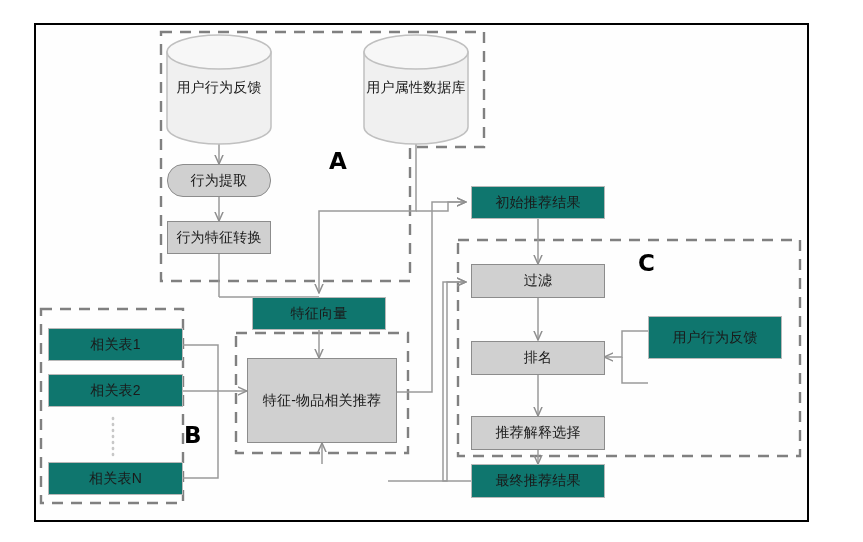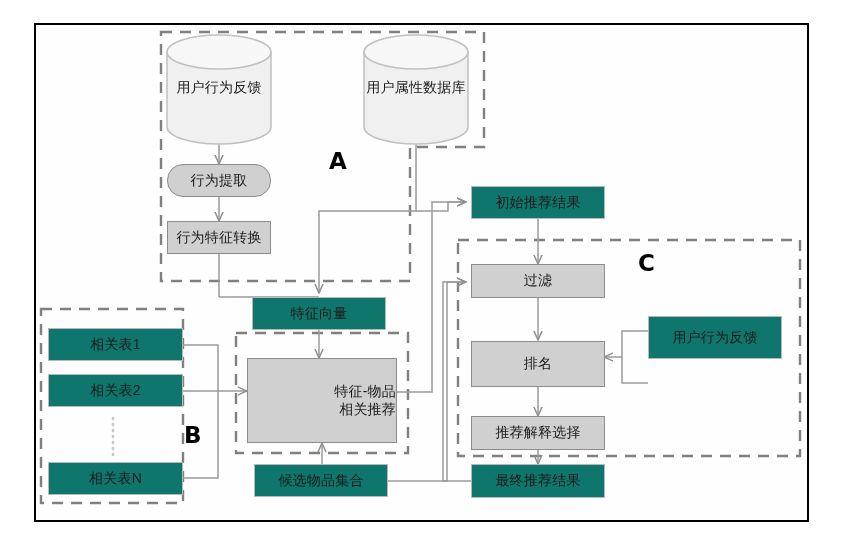--- a/index.html
+++ b/index.html
@@ -61,21 +61,21 @@
   }
   .cyl-label {
     position: absolute;
     font-size: 14px;
     color: #1a1a1a;
     text-align: center;
     width: 100%;
     letter-spacing: 0.2px;
   }
   .cyl-wrap { position: absolute; }
-  .two-line { flex-direction: column; align-items: flex-end; }
+  .two-line { flex-direction: row; }
 </style>
 </head>
 <body>
 
 <div id="canvas">
   <div id="outer-frame"></div>
 
   <svg id="wires" viewBox="0 0 863 542" xmlns="http://www.w3.org/2000/svg">
     <defs>
       <marker id="arrow" viewBox="0 0 10 10" refX="9" refY="5" markerWidth="7" markerHeight="7" orient="auto-start-reverse">
@@ -159,31 +159,30 @@
 
   <div class="node dark" style="left:167px; top:221px; width:104px; height:33px;">行为特征转换</div>
 
   <div class="node light" style="left:252px; top:297px; width:134px; height:33px;">特征向量</div>
 
   <div class="node dark two-line" style="left:247px; top:358px; width:150px; height:85px;">
     <span>特征-物品</span>
     <span>相关推荐</span>
   </div>
 
-  <div class="node light" style="left:254px; top:464px; width:134px; height:33px;">候选物品集合</div>
 
   <div class="node light" style="left:48px; top:328px; width:135px; height:33px;text-align:center;">相关表1</div>
   <div class="node light" style="left:48px; top:374px; width:135px; height:33px;">相关表2</div>
   <div class="node light" style="left:48px; top:462px; width:135px; height:33px;">相关表N</div>
 
   <div class="node light" style="left:471px; top:186px; width:134px; height:33px;">初始推荐结果</div>
 
   <div class="node dark" style="left:471px; top:264px; width:134px; height:34px;">过滤</div>
 
-  <div class="node dark" style="left:471px; top:341px; width:134px; height:46px;">排名</div>
+  <div class="node dark" style="left:471px; top:341px; width:134px; height:34px;">排名</div>
 
   <div class="node dark" style="left:471px; top:416px; width:134px; height:34px;">推荐解释选择</div>
 
   <div class="node light" style="left:471px; top:464px; width:134px; height:34px;">最终推荐结果</div>
 
   <div class="node light" style="left:648px; top:316px; width:134px; height:43px;">用户行为反馈</div>
 
 </div>
 
 </body></html>

